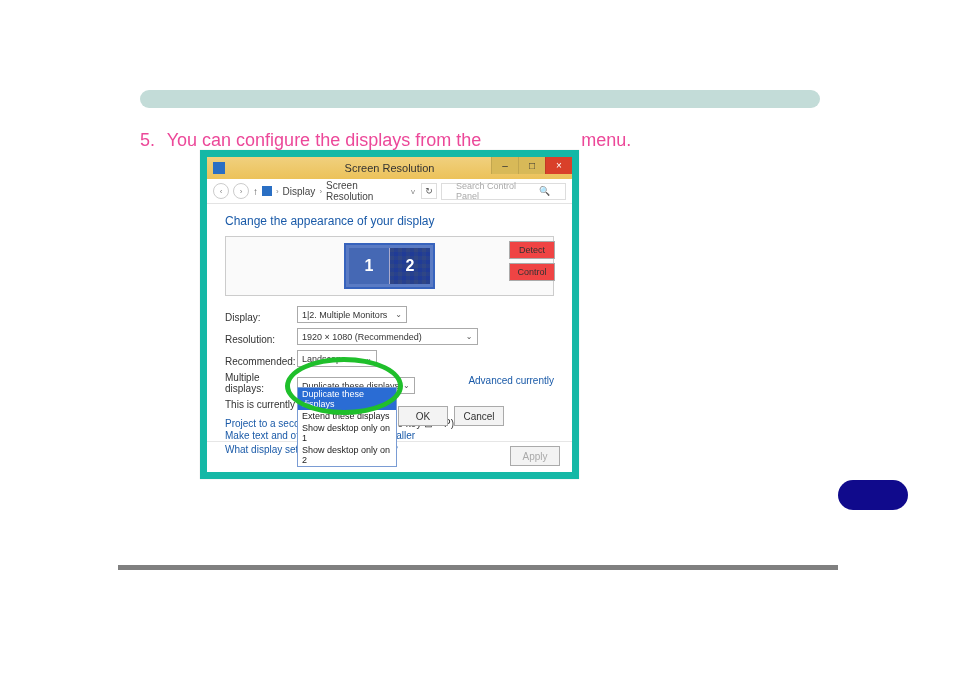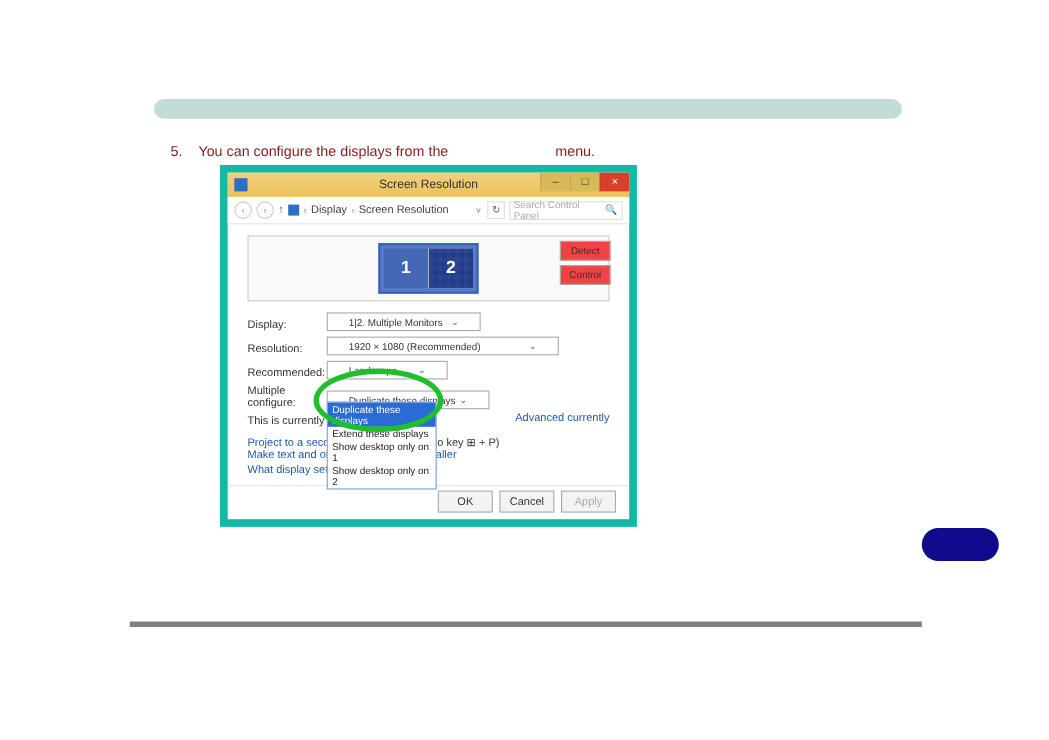--- a/index.html
+++ b/index.html
@@ -18,23 +18,23 @@
     top: 90px;
     left: 140px;
     width: 680px;
     height: 18px;
     background: #c3dcd8;
     border-radius: 9px;
   }
   .step-line {
     position: absolute;
     top: 130px;
-    left: 155px;
-    font-size: 13px;
-    color: #7f1d1d;
+    left: 140px;
+    font-size: 18px;
+    color: #ec4899;
   }
   .step-num {
     display: inline-block;
     width: 22px;
   }
   
   .window {
     position: absolute;
     top: 150px;
     left: 200px;
@@ -117,21 +117,21 @@
     width:10px;height:10px;background:#2a6fc4;display:inline-block;
   }
   .navbar .sep {color:#888;font-size:8px;}
   .navbar .refresh {
     width:14px;height:14px;border:1px solid #ddd;
     display:flex;align-items:center;justify-content:center;
     font-size:9px;color:#555;
   }
   .navbar .search {
     width:95px;height:15px;border:1px solid #ddd;
-    font-size:9px;color:#aaa;padding:0 3px;
+    font-size:9px;color:#aaa;padding:0 14px;
     display:flex;align-items:center;justify-content:space-between;
   }
   .navbar .search .mag {color:#888;font-size:9px;}
   .content {
     padding:10px 18px 0 18px;
   }
   .heading {
     color:#1a5aa8;
     font-size:12px;
     margin-bottom:8px;
@@ -188,21 +188,21 @@
     font-size:10px;
     margin-bottom:5px;
     color:#333;
   }
   .form-row .lbl {width:72px;}
   .form-row select, .form-row .fake-select {
     font-size:9px;
     border:1px solid #aaa;
     background:#fff;
     height:15px;
-    padding:0 19px;
+    padding:0 4px;
     display:flex;align-items:center;
   }
   .fake-select {
     position:relative;
     min-width:100px;
     justify-content:space-between;
   }
   .fake-select .caret {font-size:8px;color:#555;margin-left:4px;}
   .multi-wrapper {
     position:relative;
@@ -256,21 +256,21 @@
     gap:6px;
   }
   .footer-btns .btn {
     width:48px;height:18px;
     border:1px solid #aaa;
     background:#f3f3f3;
     font-size:10px;
     display:flex;align-items:center;justify-content:center;
     color:#333;
   }
-  .footer-btns .btn.dis {color:#aaa;}
+  .footer-btns .btn.dis {color:#aaa;margin-top:40px;}
   .separator-line {
     position:absolute;
     bottom:30px;left:0;right:0;
     border-top:1px solid #e6e6e6;
   }
   
   .blue-pill {
     position:absolute;
     top:480px;
     left:838px;
@@ -324,20 +324,21 @@
     </div>
     <span class="sep" style="margin-right:2px;">v</span>
     <div class="refresh">↻</div>
     <div class="search">
       <span>Search Control Panel</span>
       <span class="mag">🔍</span>
     </div>
   </div>
 
   <div class="content">
+    <div class="heading">Change the appearance of your display</div>
 
     <div class="preview-box">
       <div class="monitor-group">
         <div class="mon sep-r">
             <span>1</span>
           </div>
         <div class="mon grid-bg">
             <span>2</span>
           </div>
       </div>
@@ -363,21 +364,21 @@
     </div>
     <div class="form-row">
       <span class="lbl">Recommended:</span>
       <div class="fake-select" style="min-width:70px;">
         <span>Landscape</span>
           <span class="caret">⌄</span>
       </div>
     </div>
 
     <div class="form-row multi-wrapper" style="position:relative;">
-      <span class="lbl">Multiple configure:</span>
+      <span class="lbl">Multiple displays:</span>
       <div class="fake-select" style="min-width:100px;">
         <span>Duplicate these displays</span>
           <span class="caret">⌄</span>
       </div>
       <div class="dropdown-open">
         <div class="opt sel">Duplicate these displays</div>
         <div class="opt">Extend these displays</div>
         <div class="opt">Show desktop only on 1</div>
         <div class="opt">Show desktop only on 2</div>
       </div>

